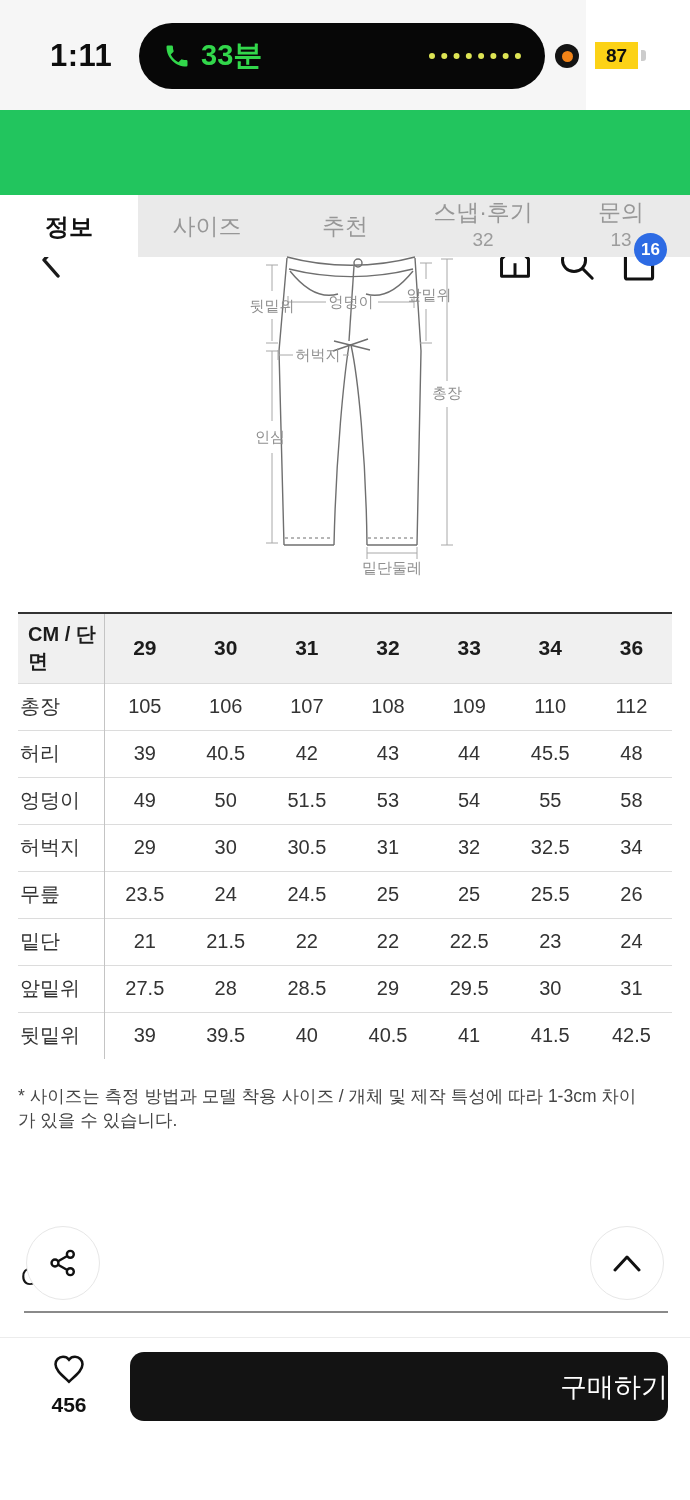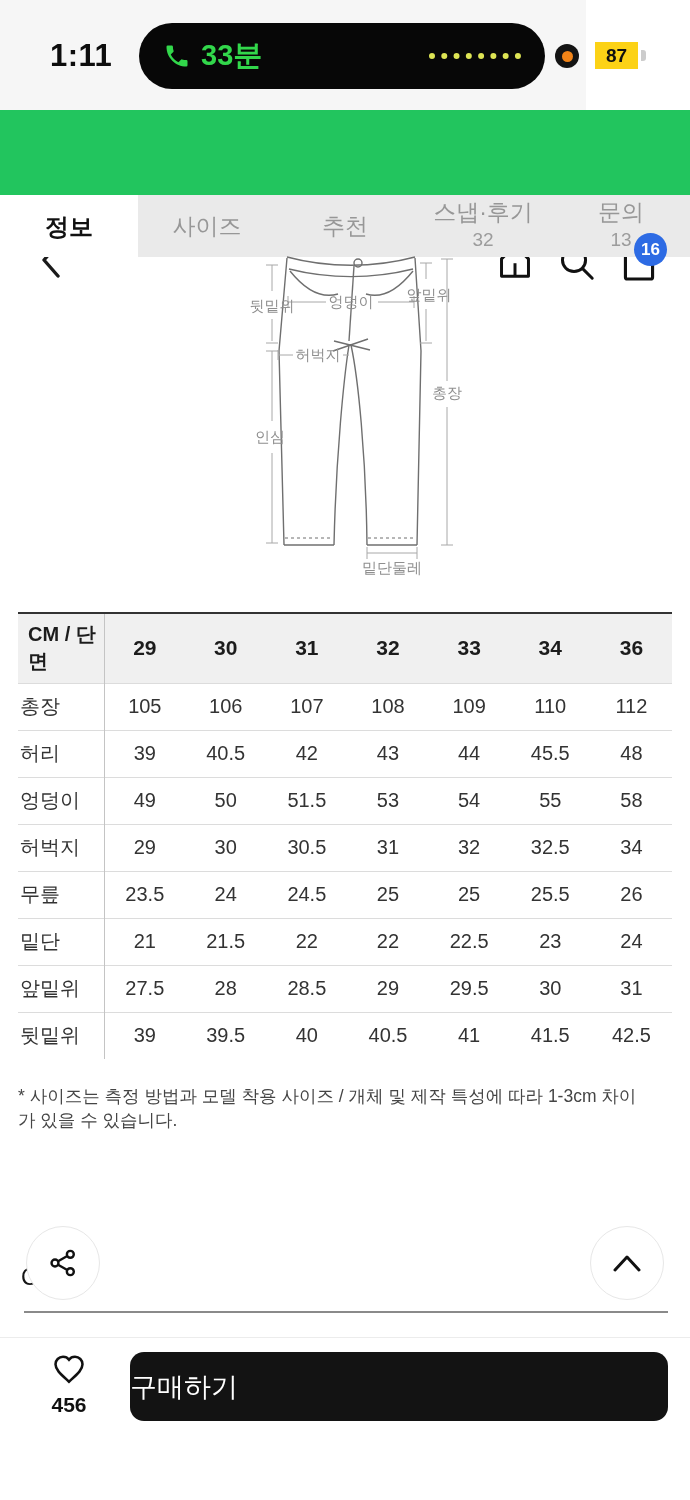--- a/index.html
+++ b/index.html
@@ -52,21 +52,21 @@
   .partial-text { position:absolute; left:21px; top:1264px; font-size:23px; color:#141414; z-index:1; }
   .fab { position:absolute; top:1226px; width:74px; height:74px; border-radius:50%; background:#fff; border:1.5px solid #e7e7e7; display:flex; align-items:center; justify-content:center; z-index:2; cursor:pointer; }
   #share-fab { left:26px; }
   #top-fab { left:590px; }
   .content-divider { position:absolute; left:24px; top:1311px; width:644px; height:2px; background:#8a8a8a; }
 
   
   #bottombar { position:absolute; left:0; top:1337px; width:690px; height:163px; background:#fff; border-top:1px solid #ececec; }
   .like-btn { position:absolute; left:38px; top:14px; width:62px; text-align:center; cursor:pointer; }
   .like-count { font-size:21px; color:#111; margin-top:4px;font-weight:bold; }
-  .buy-btn { position:absolute; left:130px; top:14px; width:538px; height:69px; background:#131313; border-radius:14px; color:#fff; font-size:27px; display:flex; align-items:center; justify-content:flex-start; cursor:pointer; }
+  .buy-btn { position:absolute; left:130px; top:14px; width:538px; height:69px; background:#131313; border-radius:14px; color:#fff; font-size:27px; display:flex; align-items:center; justify-content:flex-end; cursor:pointer; }
 </style>
 </head>
 <body>
 
 <div id="screen">
 
   <div id="statusbar">
     <div class="time">1:11</div>
     <div class="call-pill">
       <svg class="phone-ic" viewBox="0 0 24 24">

